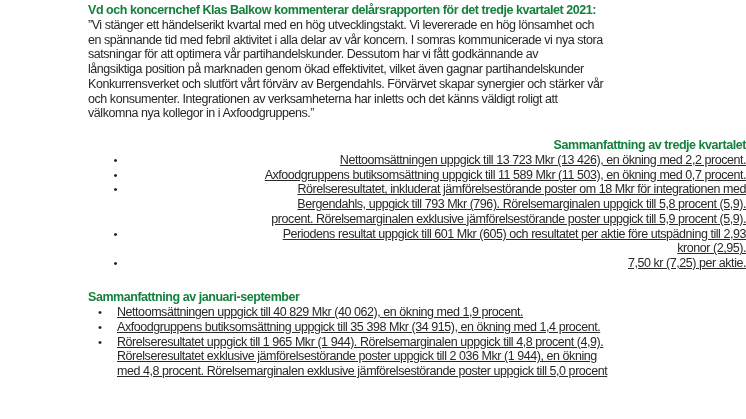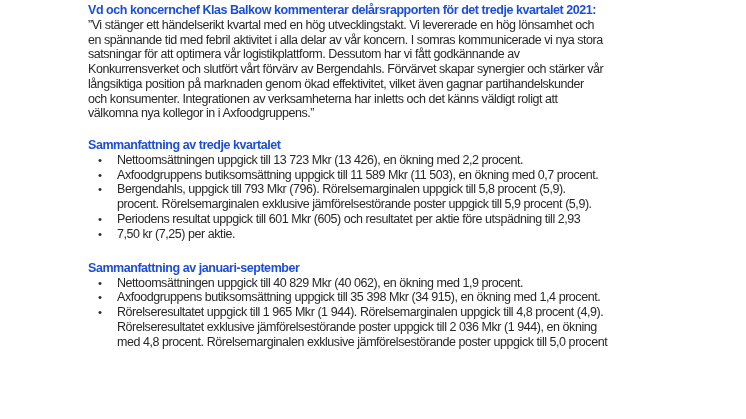--- a/index.html
+++ b/index.html
@@ -8,45 +8,45 @@
     background: #ffffff;
   }
   .page {
     position: relative; width: 746px; height: 419px;
     font-family: "Liberation Sans", "DejaVu Sans", sans-serif;
     font-size: 12.5px; letter-spacing: -0.45px;
     color: #282828; background: #ffffff;
   }
   .content { padding: 3px 0 0 88px; }
   .line { height: 14.75px; line-height: 14.75px; white-space: nowrap; }
-  .h { font-weight: 700; color: #1d4ed8; }
-  .sec1 { margin-top: 17px; }
+  .h { font-weight: 700; color: #15803d; }
+  .sec1 { margin-top: 17px; text-align: right; }
   .sec2 { margin-top: 19.5px; }
   .bullet { display: flex; align-items: flex-start; }
   .marker {
     flex: 0 0 29px; width: 29px; box-sizing: border-box;
     padding-left: 10px; height: 14.75px; line-height: 14.75px;
     font-size: 11.5px;
   }
-  .btext { flex: 1 1 auto; min-width: 0; }
+  .btext { flex: 1 1 auto; min-width: 0; text-decoration: underline; }
 </style>
 </head>
 <body>
 
 <div class="page">
   <div class="content">
 
     <div class="line h">Vd och koncernchef Klas Balkow kommenterar delårsrapporten för det tredje kvartalet 2021:</div>
 
     <div>
       <div class="line">”Vi stänger ett händelserikt kvartal med en hög utvecklingstakt. Vi levererade en hög lönsamhet och</div>
       <div class="line">en spännande tid med febril aktivitet i alla delar av vår koncern. I somras kommunicerade vi nya stora</div>
-      <div class="line">satsningar för att optimera vår logistikplattform. Dessutom har vi fått godkännande av</div>
+      <div class="line">satsningar för att optimera vår partihandelskunder. Dessutom har vi fått godkännande av</div>
+      <div class="line">långsiktiga position på marknaden genom ökad effektivitet, vilket även gagnar partihandelskunder</div>
       <div class="line">Konkurrensverket och slutfört vårt förvärv av Bergendahls. Förvärvet skapar synergier och stärker vår</div>
-      <div class="line">långsiktiga position på marknaden genom ökad effektivitet, vilket även gagnar partihandelskunder</div>
       <div class="line">och konsumenter. Integrationen av verksamheterna har inletts och det känns väldigt roligt att</div>
       <div class="line">välkomna nya kollegor in i Axfoodgruppens.”</div>
     </div>
 
     <div class="sec1">
       <div class="line h">Sammanfattning av tredje kvartalet</div>
 
       <div class="bullet">
         <div class="marker line">•</div>
         <div class="btext">
@@ -57,29 +57,31 @@
       <div class="bullet">
         <div class="marker line">•</div>
         <div class="btext">
           <div class="line">Axfoodgruppens butiksomsättning uppgick till 11 589 Mkr (11 503), en ökning med 0,7 procent.</div>
         </div>
       </div>
 
       <div class="bullet">
         <div class="marker line">•</div>
         <div class="btext">
+          <div class="line">Rörelseresultatet, inkluderat jämförelsestörande poster om 18 Mkr för integrationen med</div>
           <div class="line">Bergendahls, uppgick till 793 Mkr (796). Rörelsemarginalen uppgick till 5,8 procent (5,9).</div>
           <div class="line">procent. Rörelsemarginalen exklusive jämförelsestörande poster uppgick till 5,9 procent (5,9).</div>
         </div>
       </div>
 
       <div class="bullet">
         <div class="marker line">•</div>
         <div class="btext">
           <div class="line">Periodens resultat uppgick till 601 Mkr (605) och resultatet per aktie före utspädning till 2,93</div>
+          <div class="line">kronor (2,95).</div>
         </div>
       </div>
 
       <div class="bullet">
         <div class="marker line">•</div>
         <div class="btext">
           <div class="line">7,50 kr (7,25) per aktie.</div>
         </div>
       </div>
     </div>

